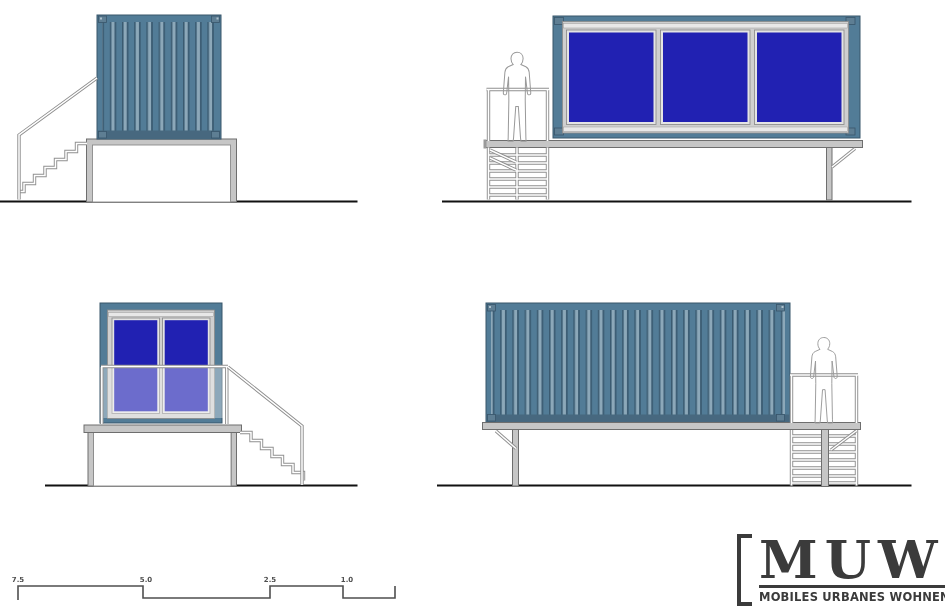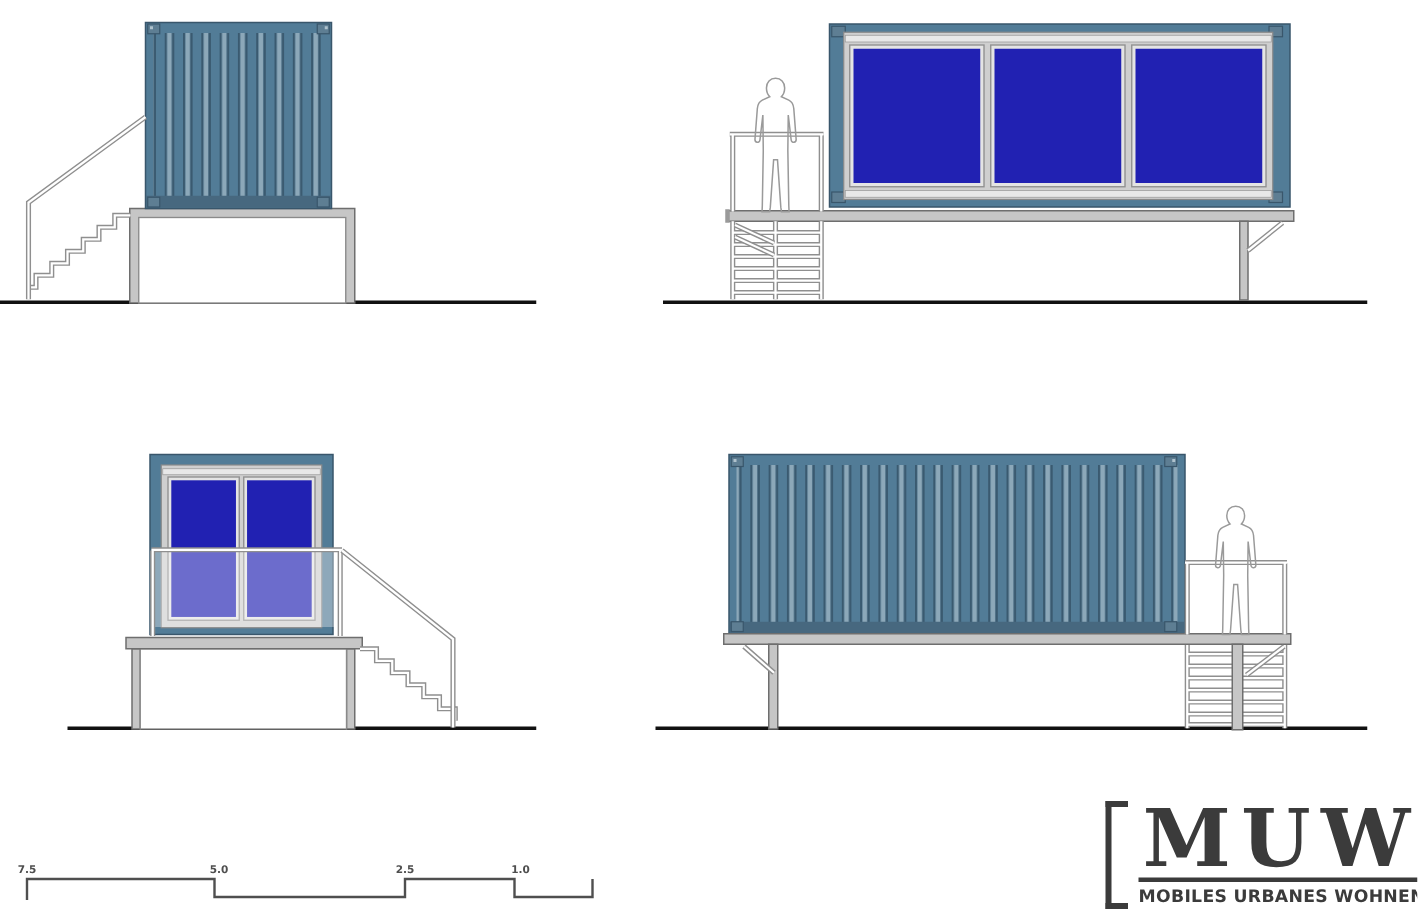--- a/index.html
+++ b/index.html
@@ -1,17 +1,17 @@
 <!DOCTYPE html>
 <html style="--sheet-bg: #FFFFFF; --container: #527C97; --container-dark: #39566B; --container-bottom: #47687F; --corrugation-dark: #3A5A70; --corrugation-light: #8CA8B9; --window-blue: #2121B2; --frame-light: #CFCFCF; --frame-lighter: #E8E8E8; --structure-gray: #C6C6C6; --structure-stroke: #6E6E6E; --rail-gray: #8F8F8F; --silhouette-gray: #9C9C9C; --ground-black: #111111; --scale-gray: #4F4F4F; --logo-dark: #3B3B3B;"><head>
 <meta charset="utf-8">
 <style>
   html,body{margin:0;padding:0;background:#fff;}
   .sheet{position:relative;width:945px;height:612px;background:var(--sheet-bg,#fff);overflow:hidden;
-         font-family:"DejaVu Sans",sans-serif;text-align:center;}
+         font-family:"DejaVu Sans",sans-serif;}
   svg{position:absolute;left:0;top:0;}
 
   
   .corr-base{fill:var(--container,#527C97);}
   .corr-dark{fill:var(--corrugation-dark,#3A5A70);}
   .corr-light{fill:var(--corrugation-light,#8CA8B9);}
   .cont-frame{fill:var(--container,#527C97);stroke:var(--container-dark,#39566B);stroke-width:1;}
   .cont-band{fill:var(--container-bottom,#47687F);stroke:none;}
   .fitting{fill:#5E7E93;stroke:var(--container-dark,#39566B);stroke-width:0.8;}
   .fit-dot{fill:#AFC2CD;}

